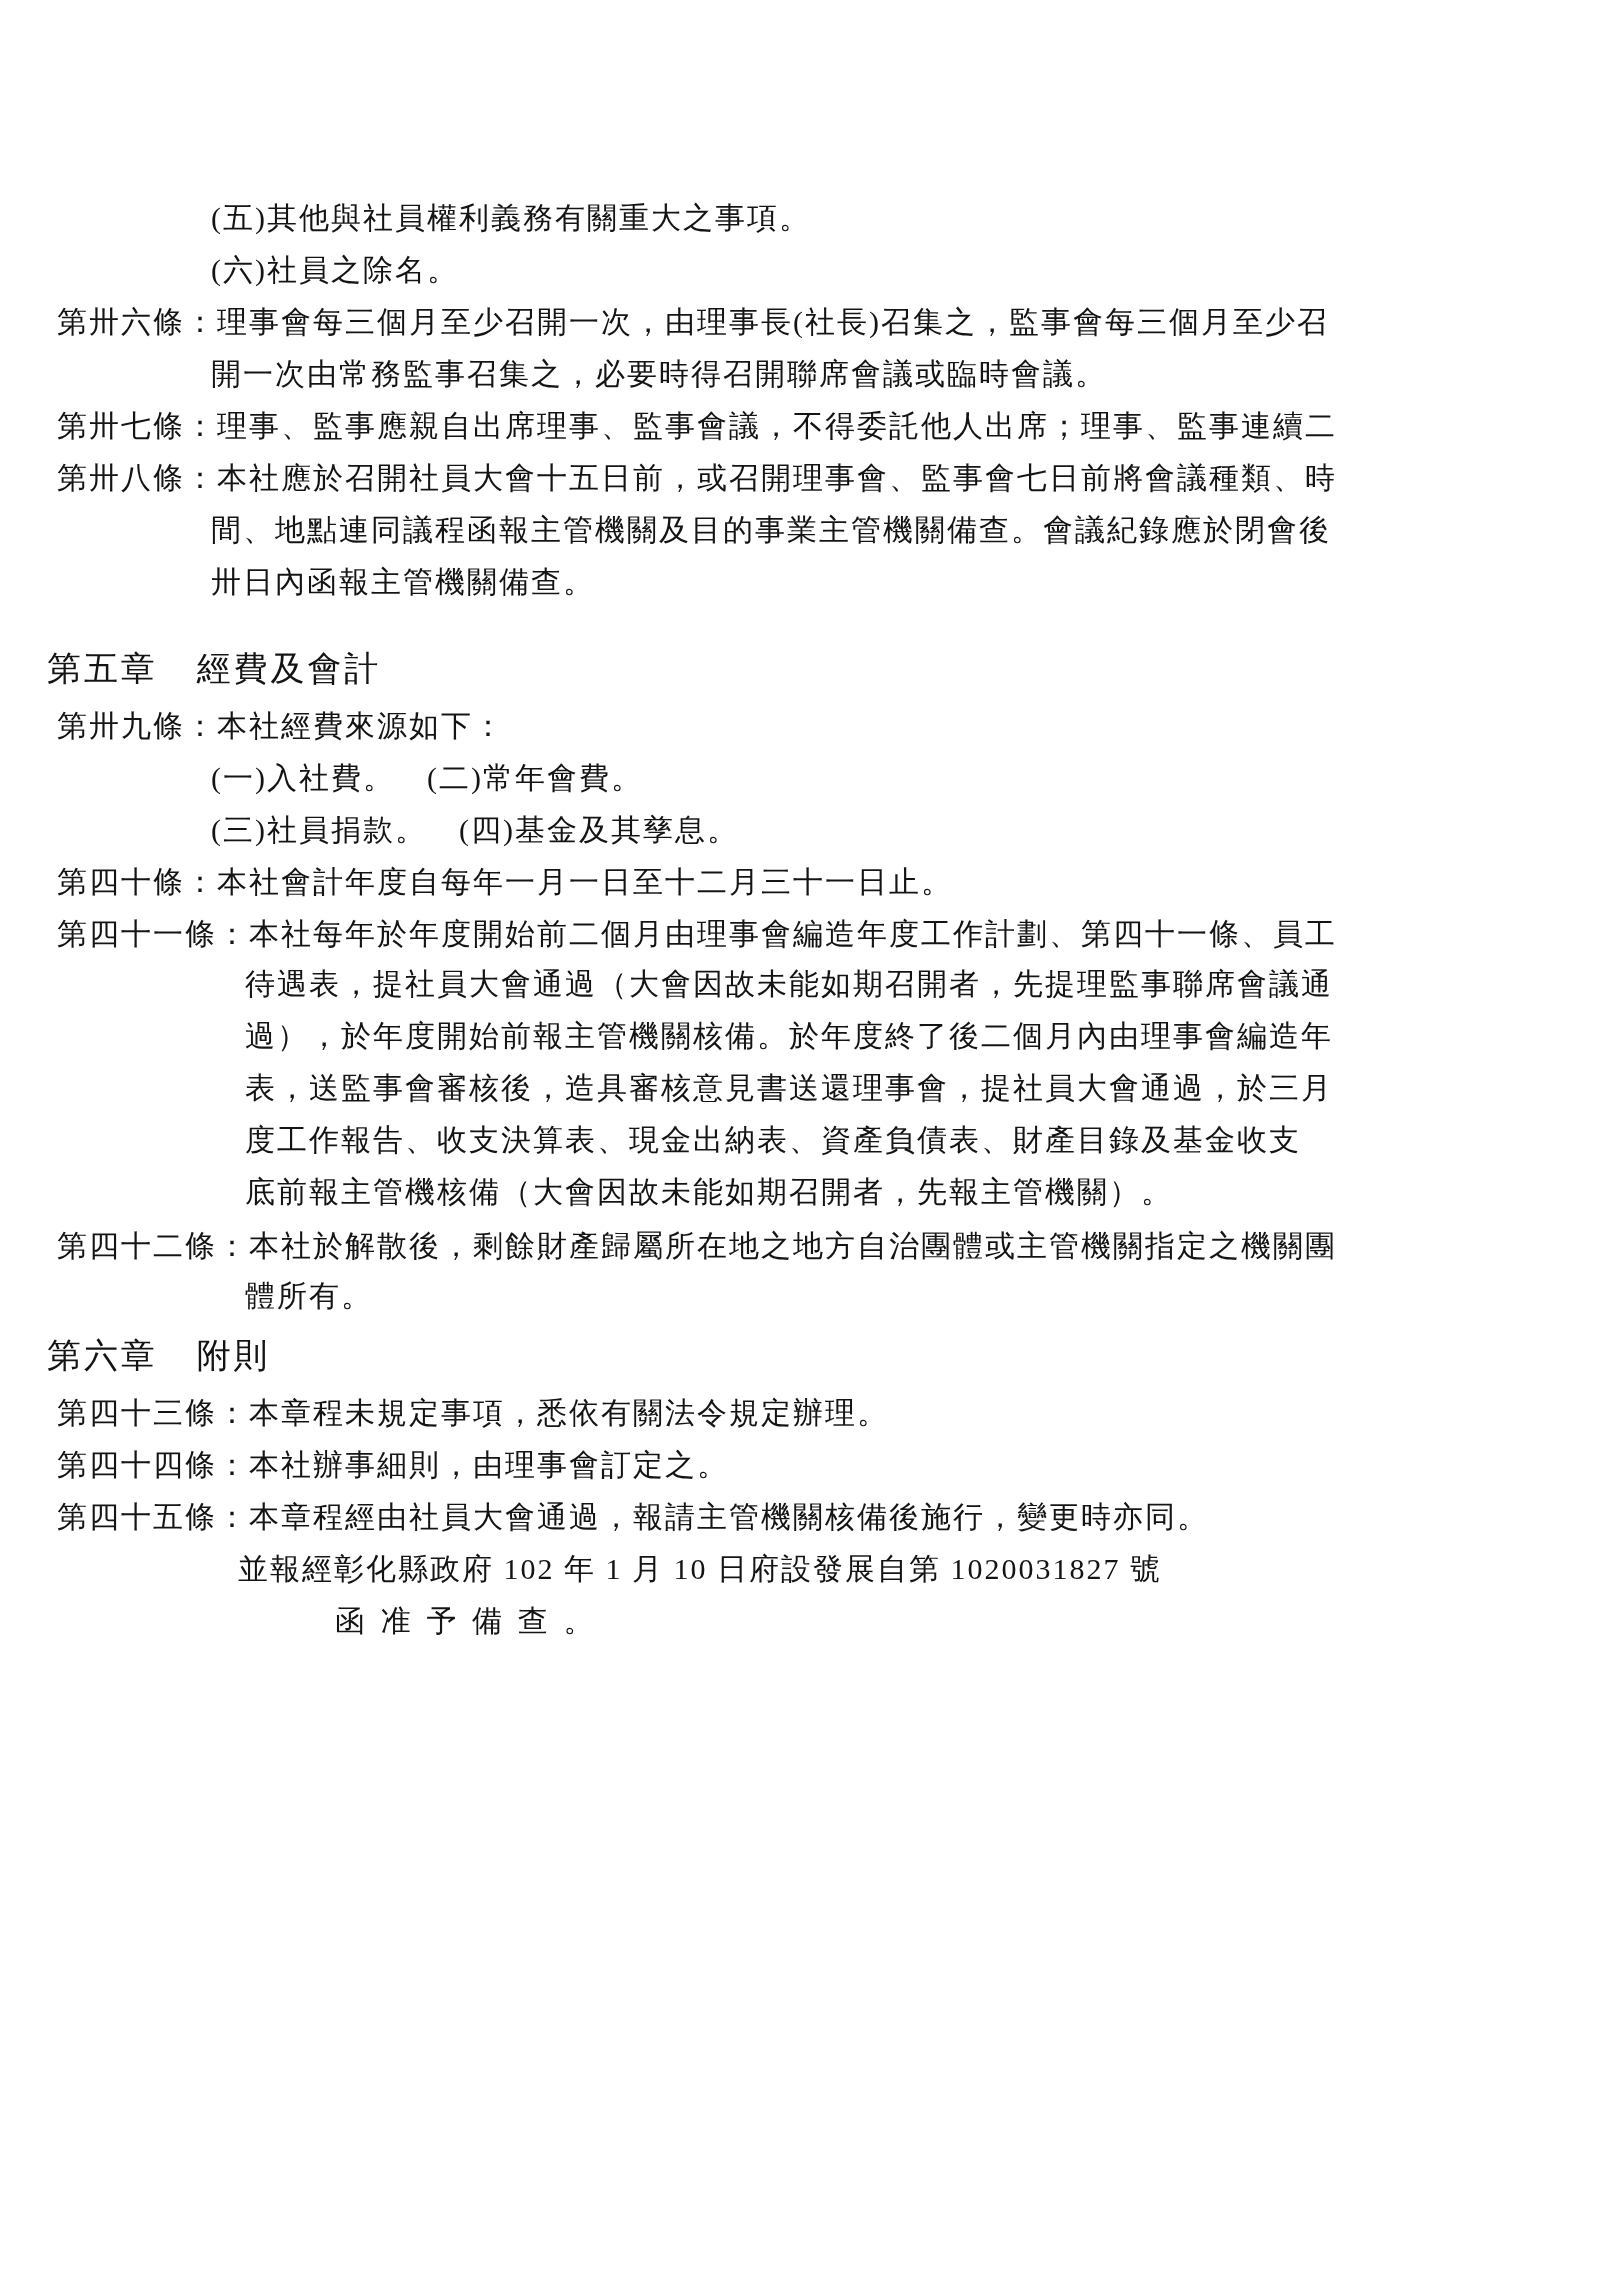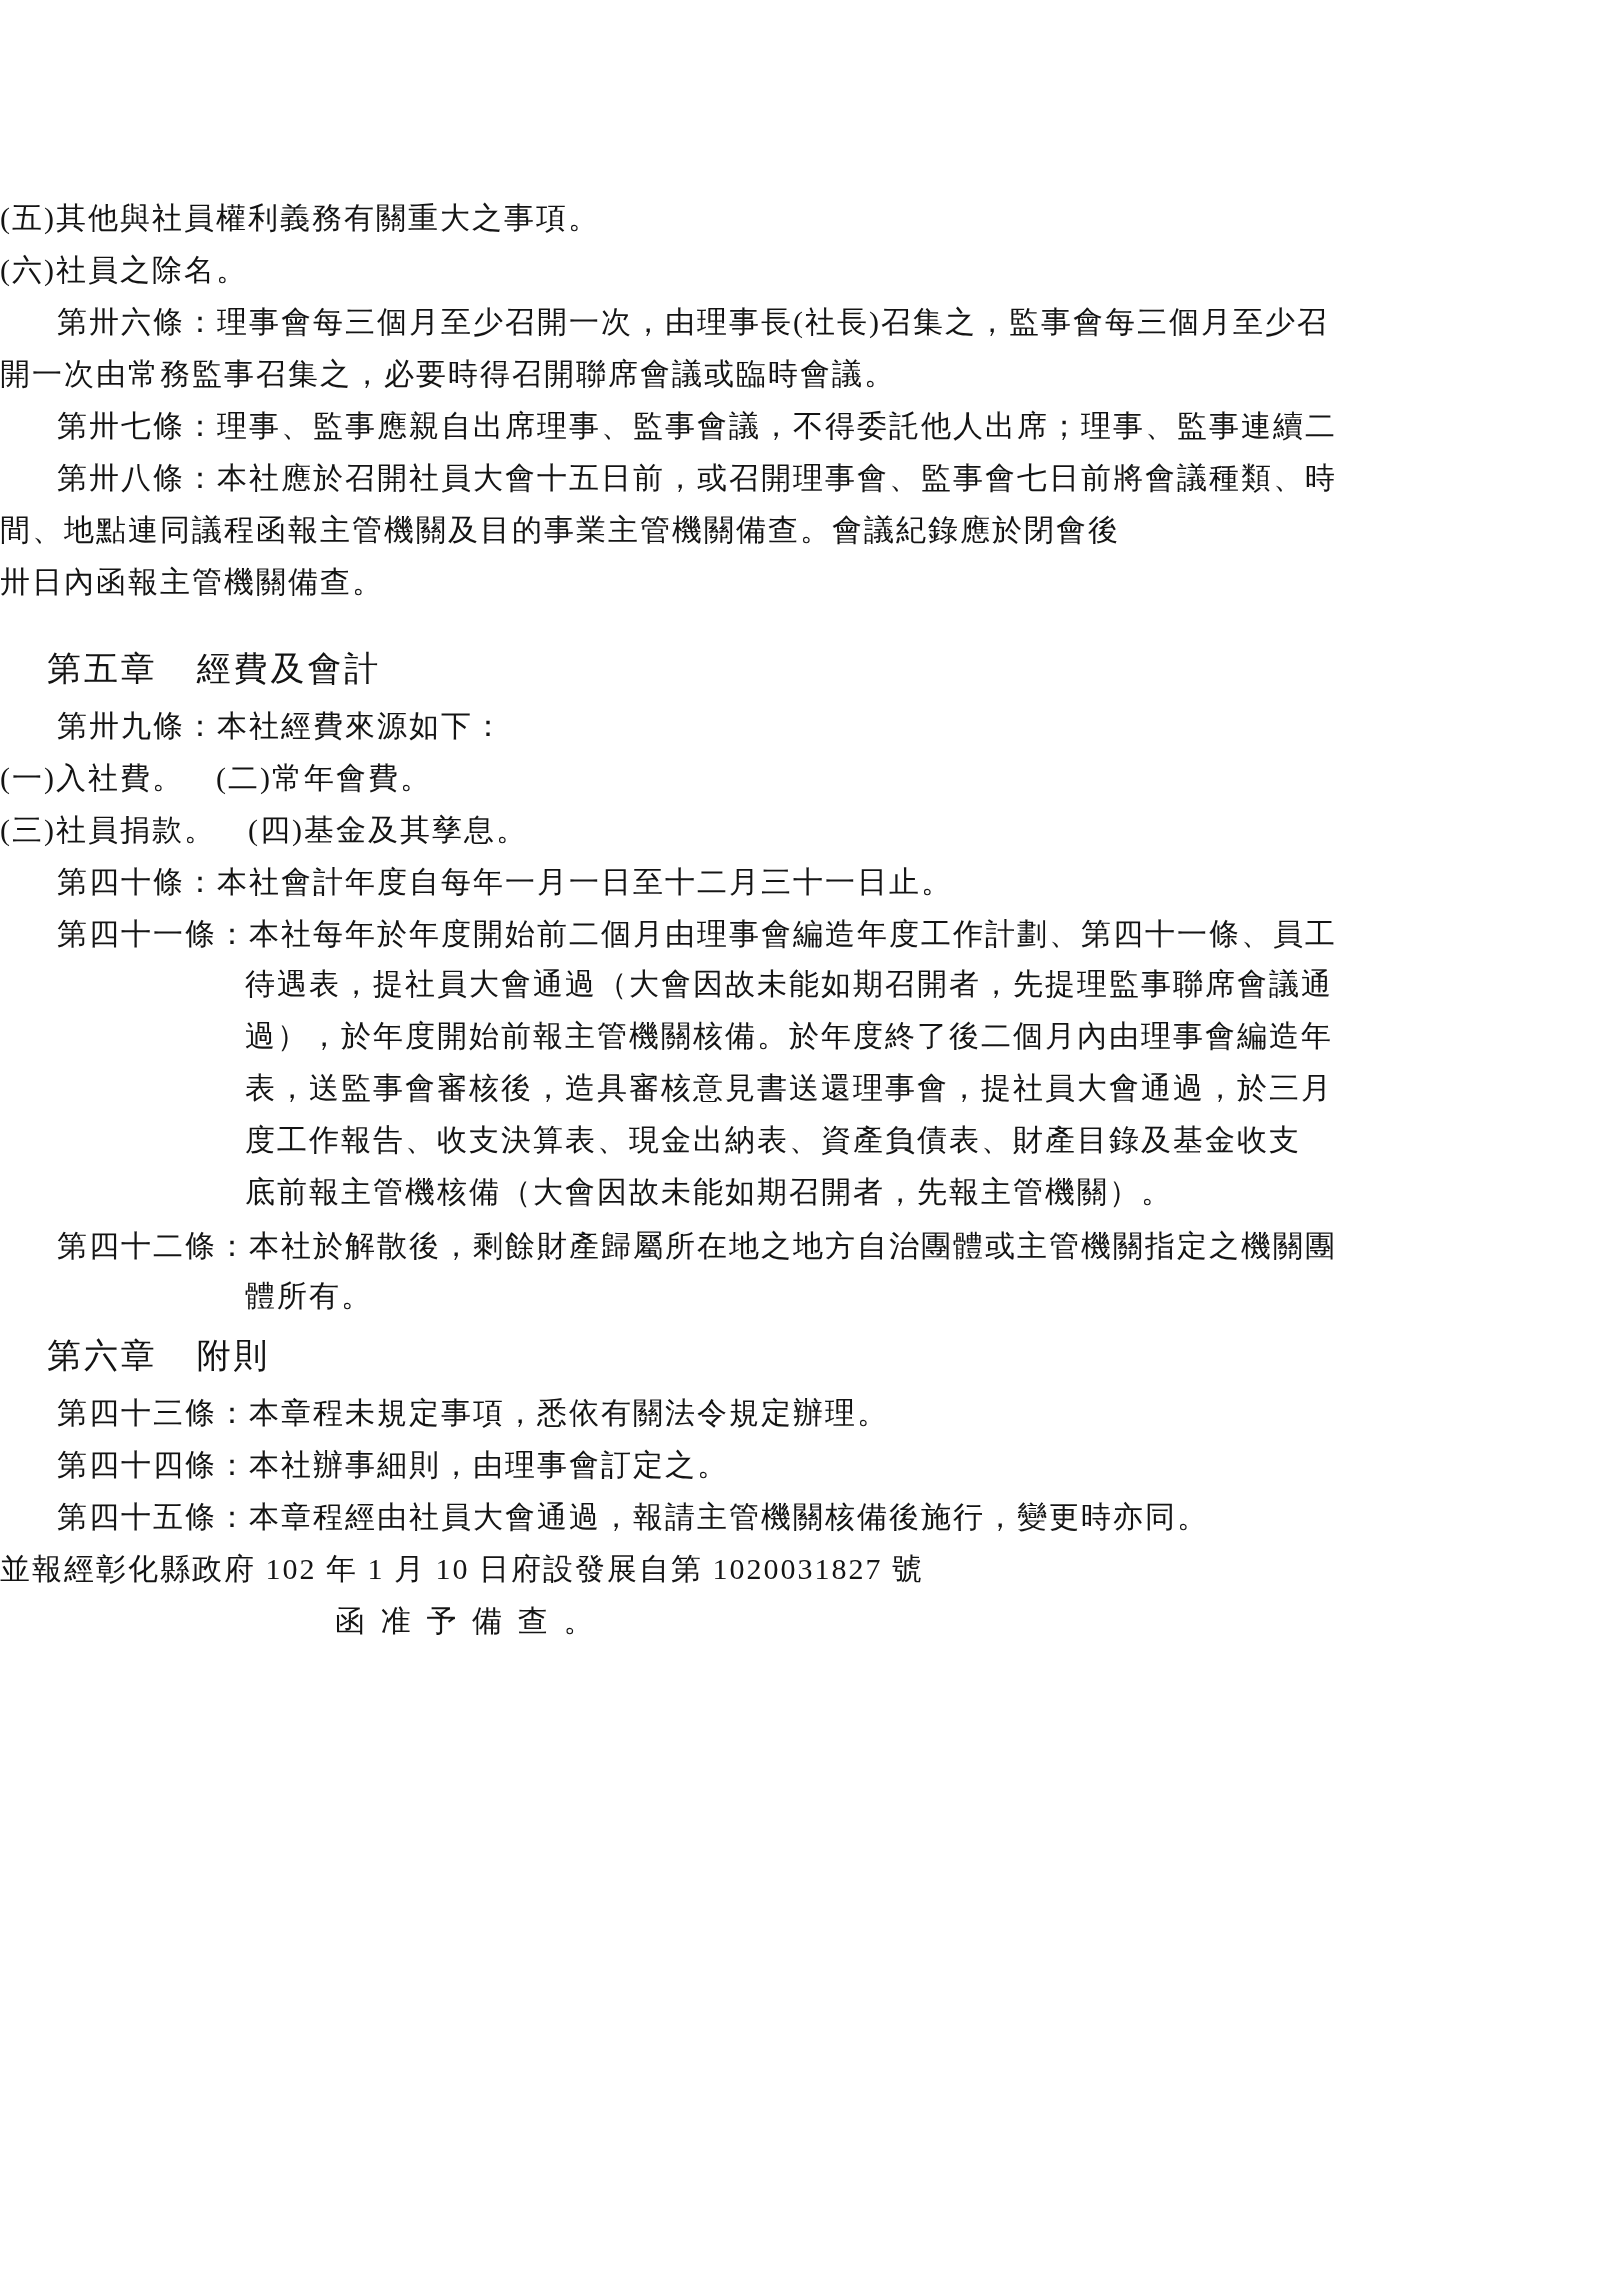--- a/index.html
+++ b/index.html
@@ -22,23 +22,23 @@
   }
   .line {
     font-size: 30px;
     line-height: 52px;
     height: 52px;
     letter-spacing: 2px;
     white-space: nowrap;
   }
   
   .ind-label   { padding-left: 57px; }  
-  .ind-content { }  
+  .ind-content { padding-left: 211px; }  
   .ind-deep    { padding-left: 245px; font-family: Liberation Mono, monospace; }  
-  .ind-note    { }  
+  .ind-note    { padding-left: 238px; }  
   .ind-final   { padding-left: 323px; letter-spacing: 15.7px; margin-left: 12px; } 
 
   .chapter {
     font-size: 34px;
     font-weight: 400;
     line-height: 63px;
     height: 63px;
     padding-left: 47px;
     letter-spacing: 2.9px;
     white-space: nowrap;

